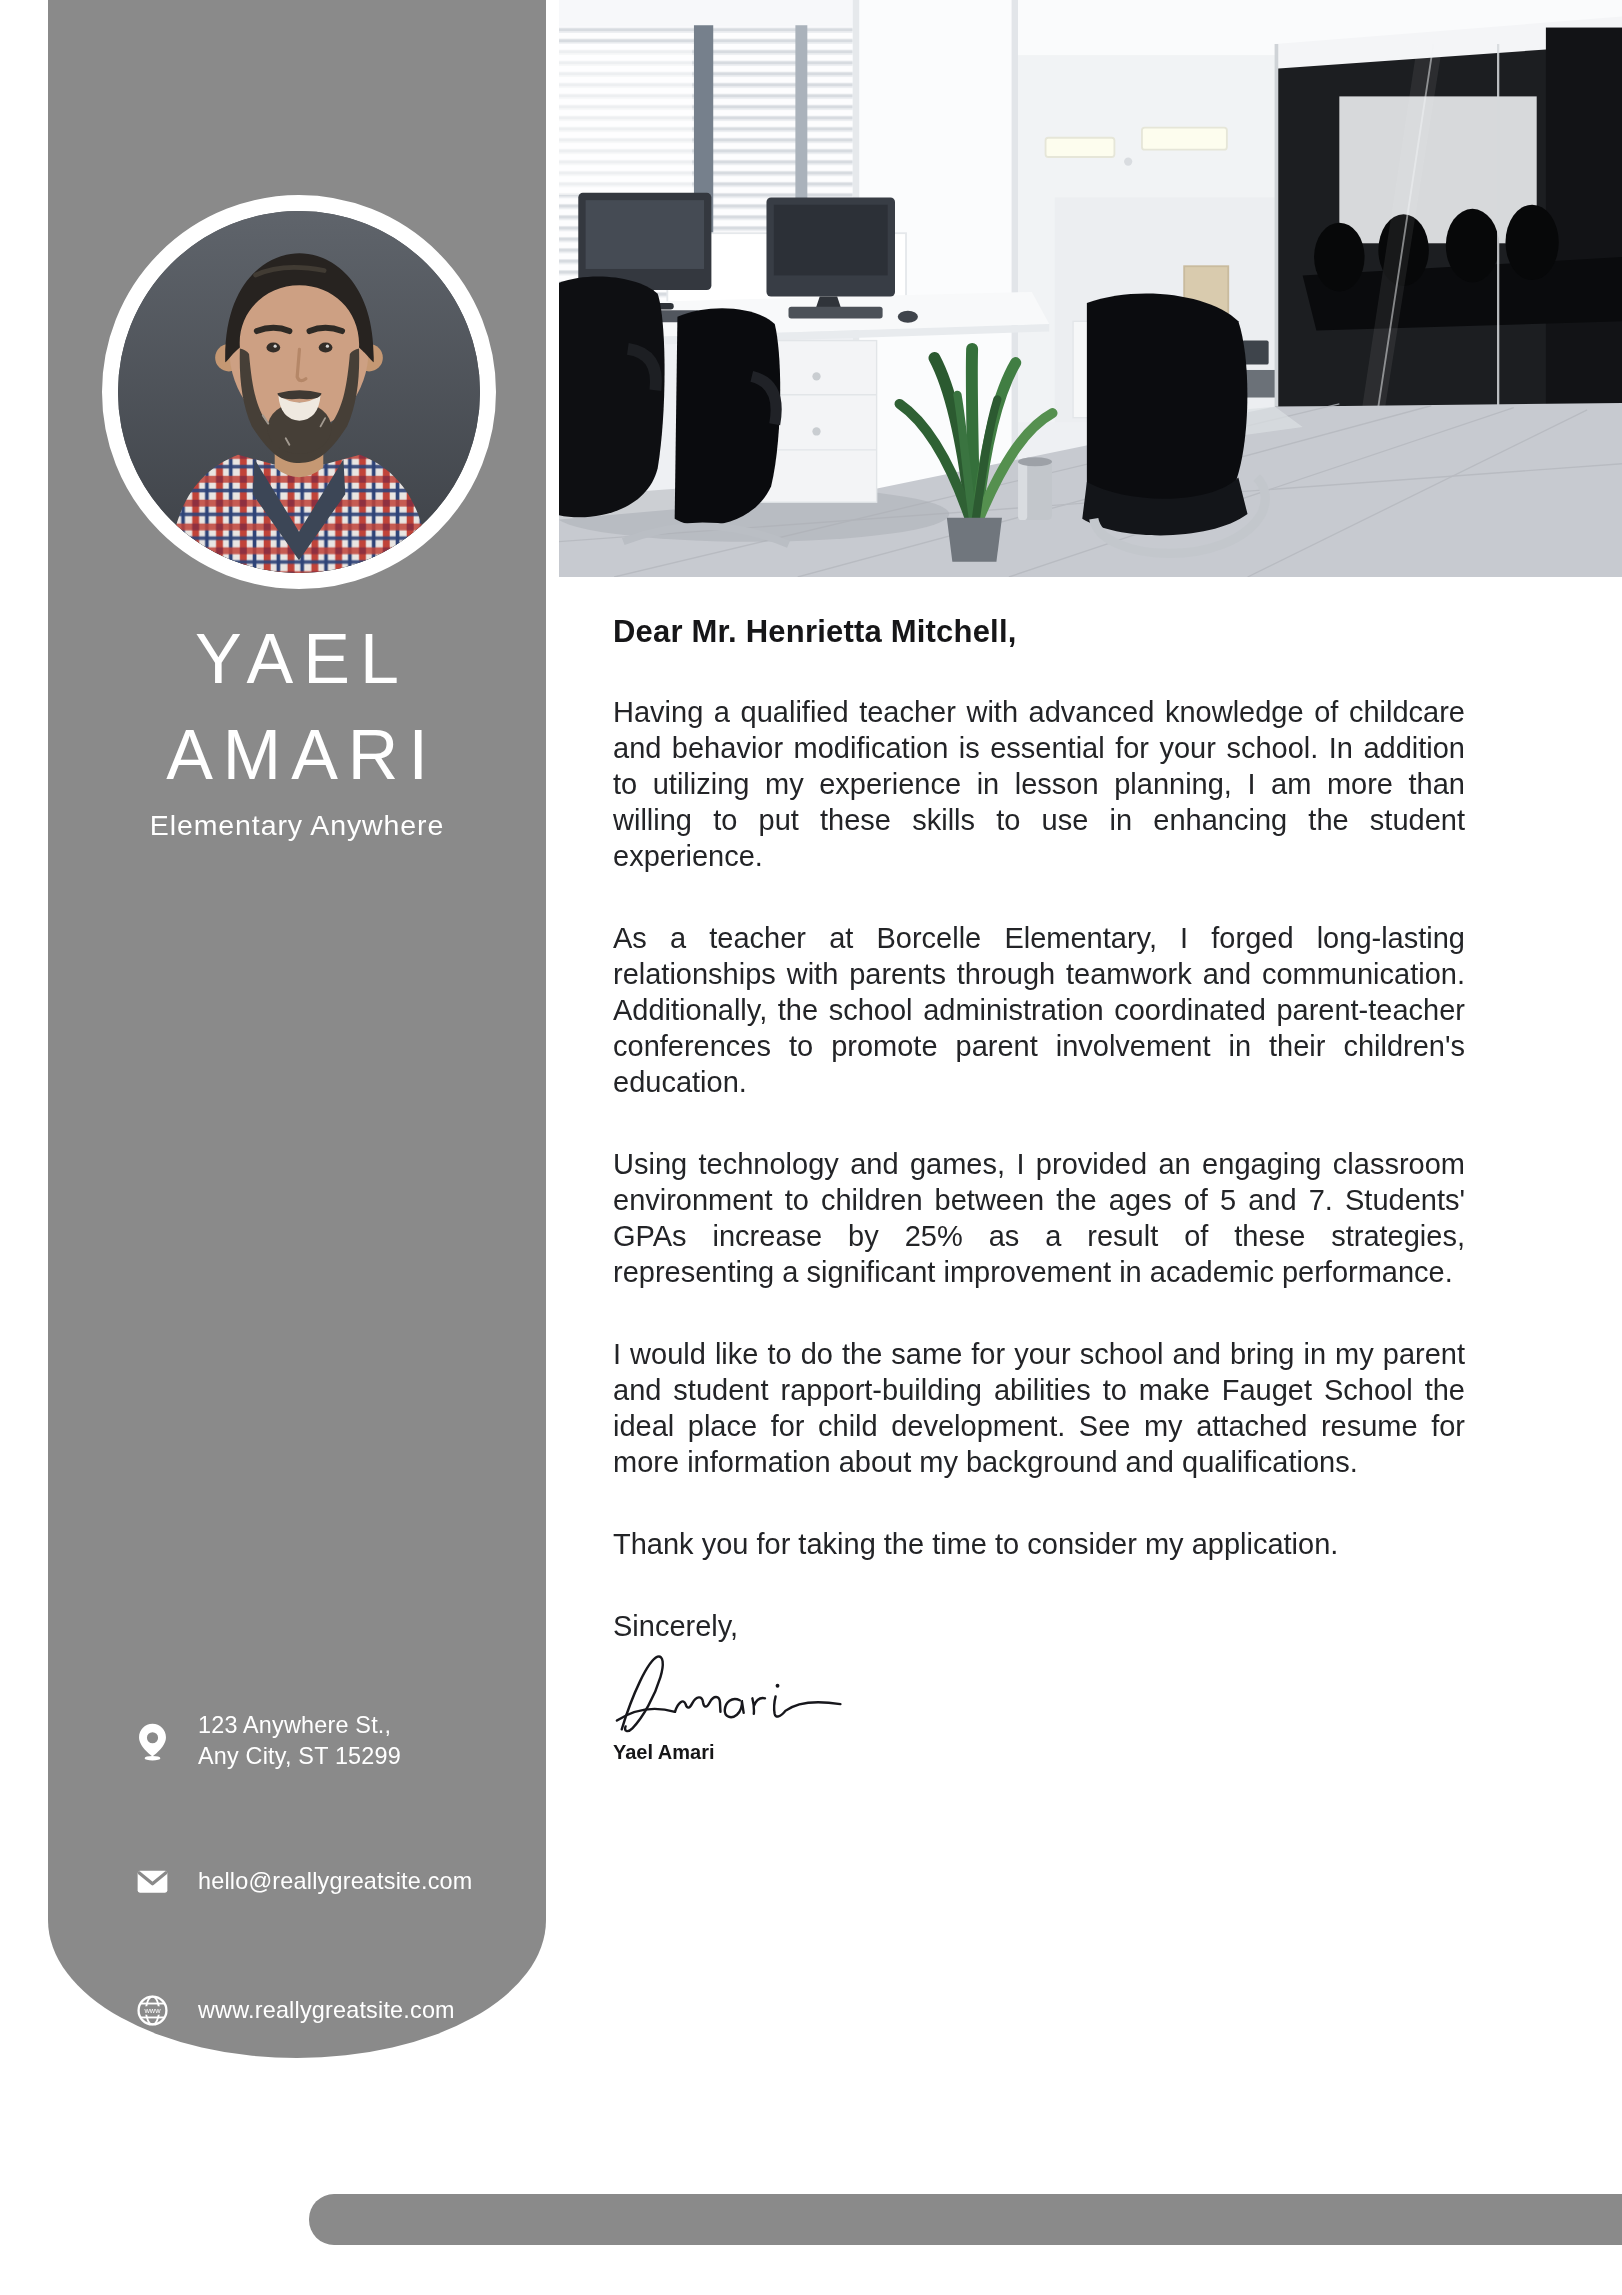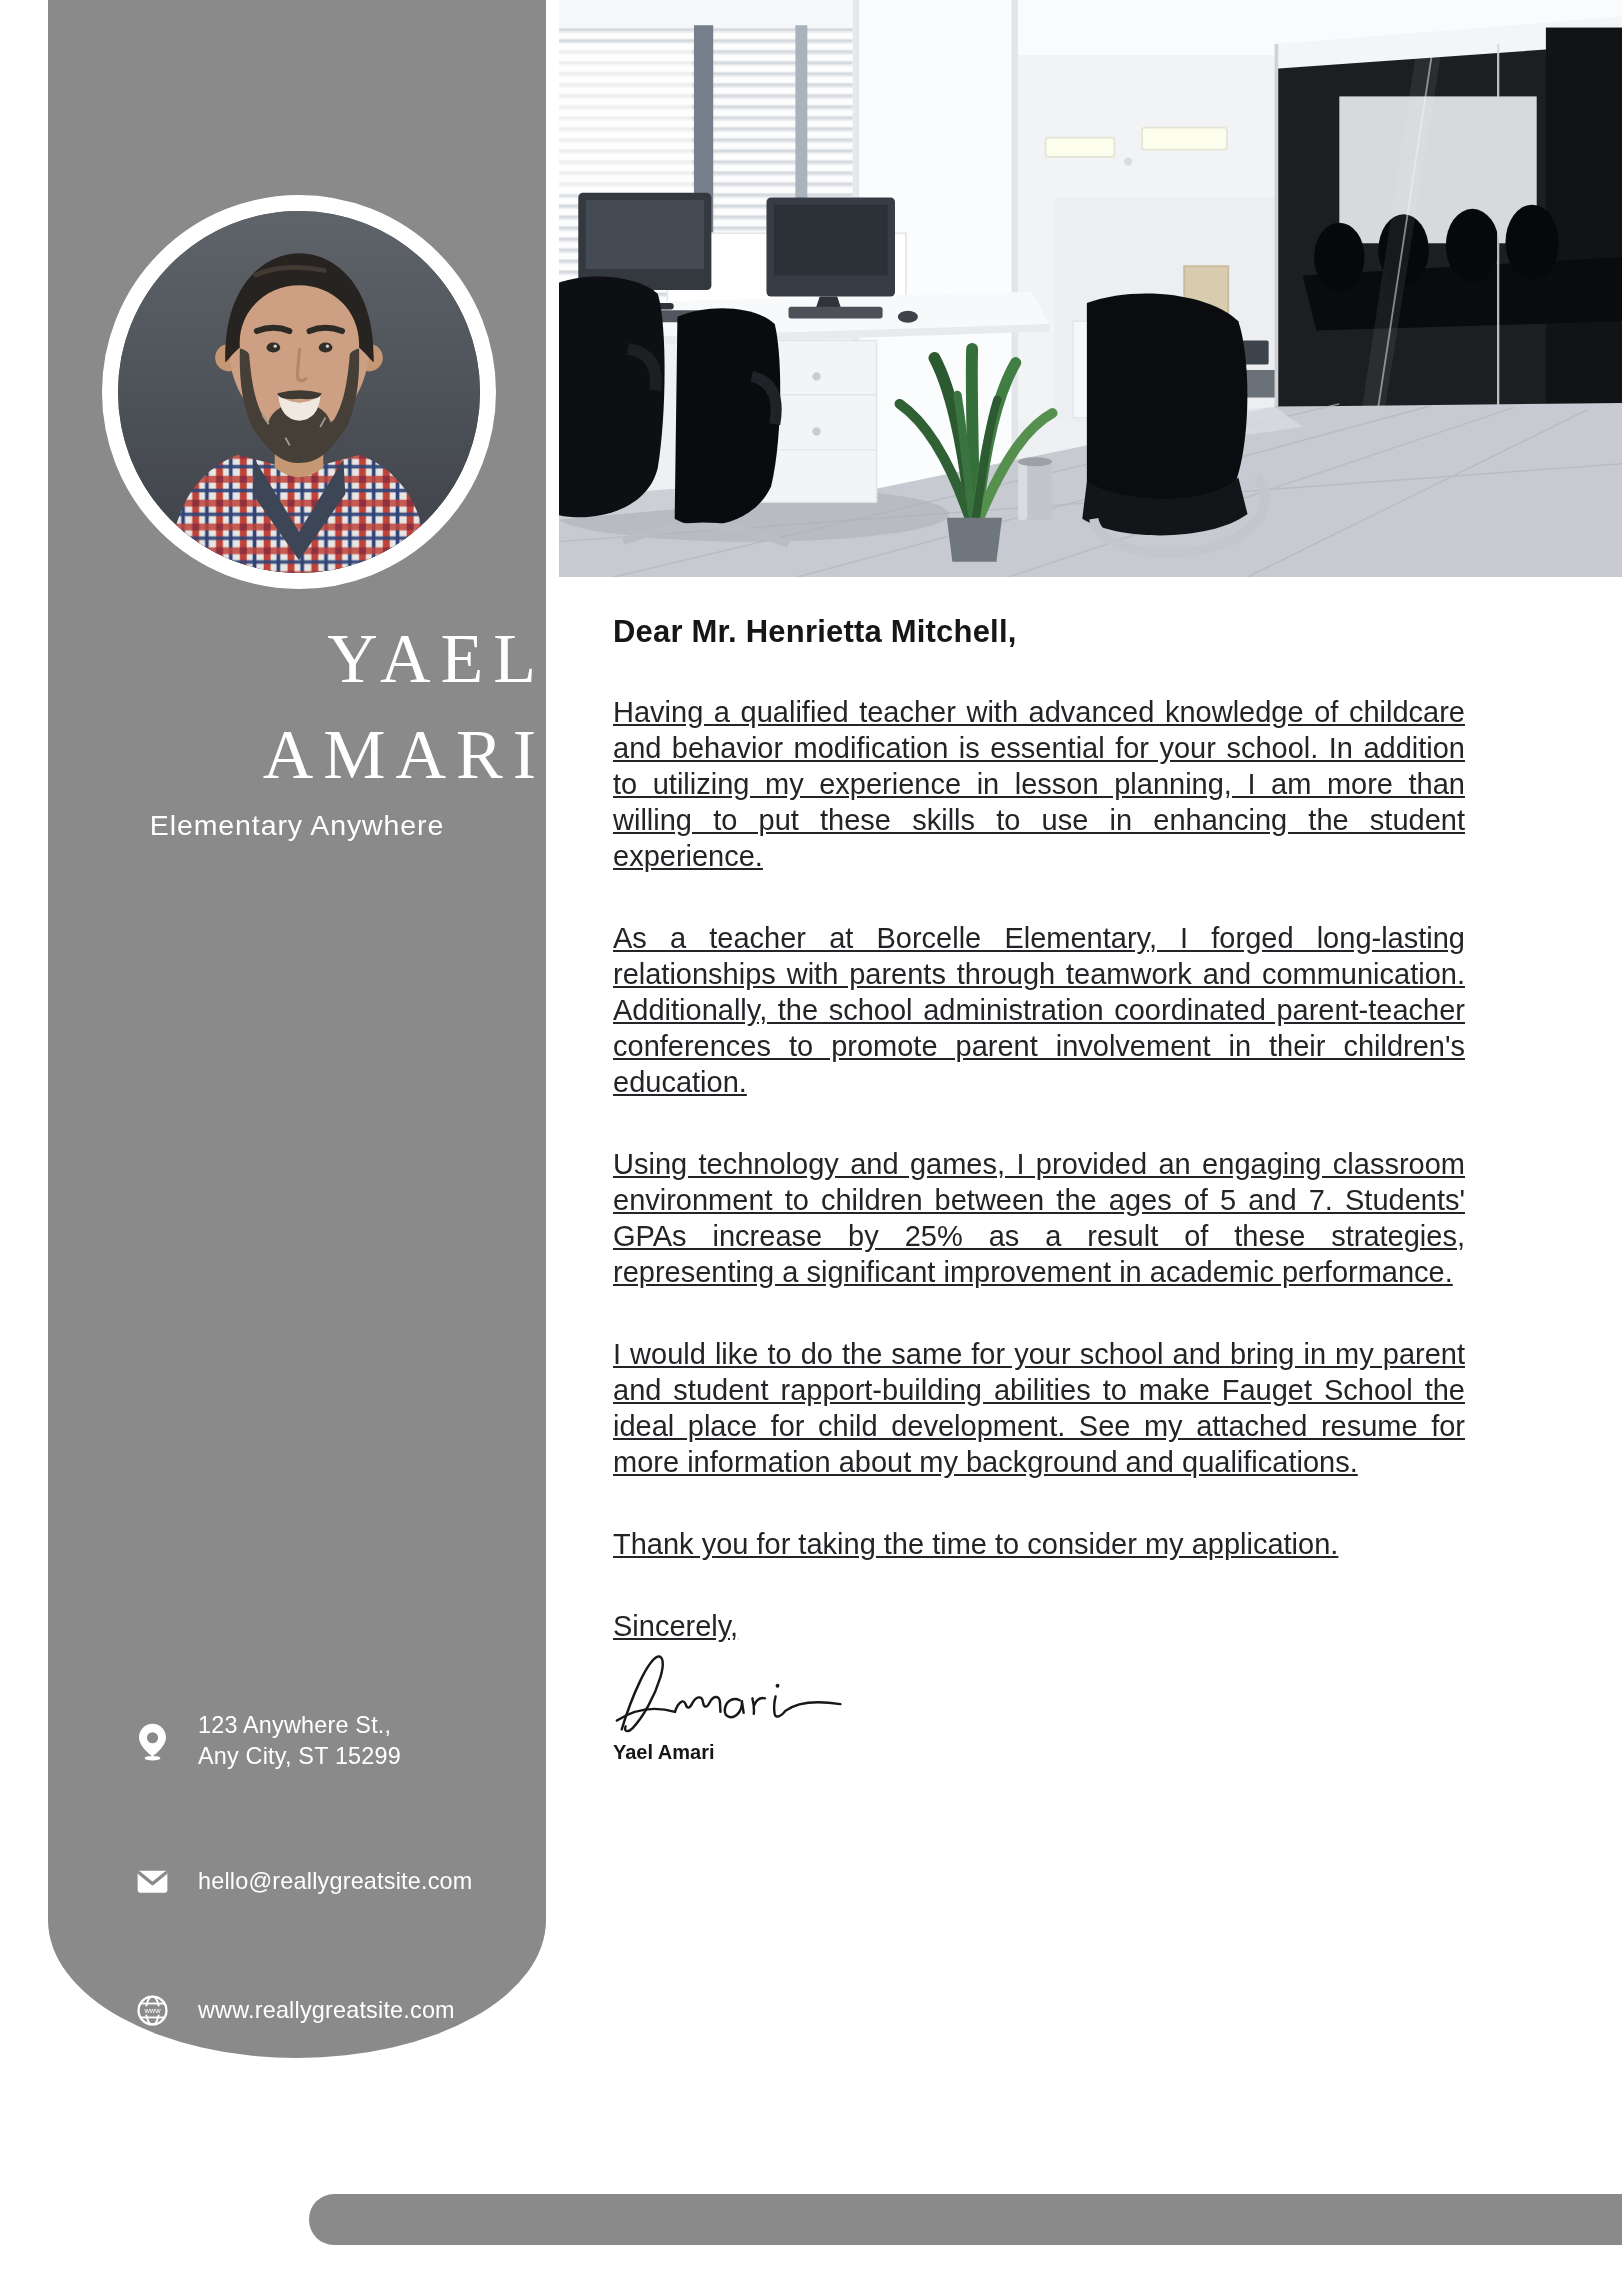--- a/index.html
+++ b/index.html
@@ -5,38 +5,38 @@
   html,body{margin:0;padding:0;background:#ffffff;}
   .page{position:relative;width:1623px;height:2295px;background:#ffffff;overflow:hidden;
         font-family:"Liberation Sans", sans-serif;}
 
   
   .sidebar{position:absolute;left:48px;top:0;width:498px;height:2058px;background:#8a8a8a;
            border-bottom-left-radius:249px 138px;border-bottom-right-radius:249px 138px;}
   .avatar{position:absolute;left:54px;top:195px;width:362px;height:362px;border:16.5px solid #ffffff;
           border-radius:50%;overflow:hidden;background:#4b5056;}
   .avatar svg{display:block;width:100%;height:100%;}
-  .name-block{position:absolute;left:0;top:611px;width:100%;text-align:right;color:#ffffff;
-              font-family:Liberation Serif, serif;font-size:70px;letter-spacing:10px;text-indent:10px;
+  .name-block{position:absolute;left:0;top:611px;width:100%;text-align:center;color:#ffffff;
+              font-family:Liberation Sans, sans-serif;font-size:70px;letter-spacing:10px;text-indent:10px;
               line-height:96px;font-weight:400;}
   .role{position:absolute;left:0;top:809px;width:100%;text-align:center;color:#ffffff;
         font-size:28.5px;letter-spacing:0.9px;}
   .contact{position:absolute;left:85px;top:1671px;display:flex;flex-direction:column;gap:51px;color:#ffffff;}
   .c-row{display:flex;align-items:center;gap:26px;margin-top:39px;}
   .c-icon{width:39px;height:39px;flex:0 0 39px;}
   .c-text{font-size:23.4px;line-height:31px;letter-spacing:0.2px;}
 
   
   .office-photo{position:absolute;left:559px;top:0;width:1064px;height:577px;overflow:hidden;background:#eef0f3;}
   .office-photo svg{display:block;width:100%;height:100%;}
 
   
   .letter{position:absolute;left:613px;top:614px;width:852px;color:#232427;}
   .letter h2{margin:0 0 44px 0;font-size:31px;font-weight:bold;color:#161618;letter-spacing:0.2px;}
-  .letter p{margin:0 0 46px 0;font-size:29px;line-height:36px;text-align:justify;text-decoration:underline;}
+  .letter p{margin:0 0 46px 0;font-size:29px;line-height:36px;text-align:justify;}
   .letter p.closing{margin:0 0 2px 0;text-align:left;}
   .signature{margin:3.7px 0 1.8px 0;}
   .signature svg{display:block;width:271px;height:auto;}
   .signed-name{font-size:20px;font-weight:bold;color:#161618;}
 
   
   .bottom-bar{position:absolute;left:309px;top:2194px;width:1314px;height:51px;background:#8a8a8a;
               border-radius:25px 0 0 25px;}
 </style>
 </head>

